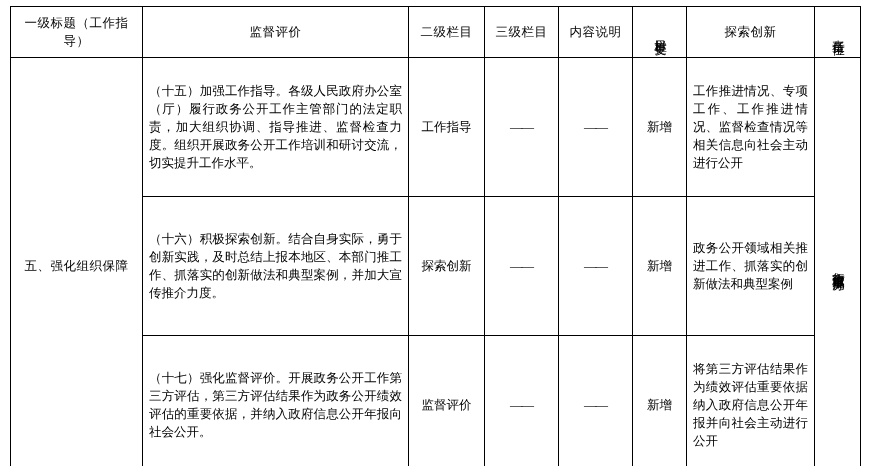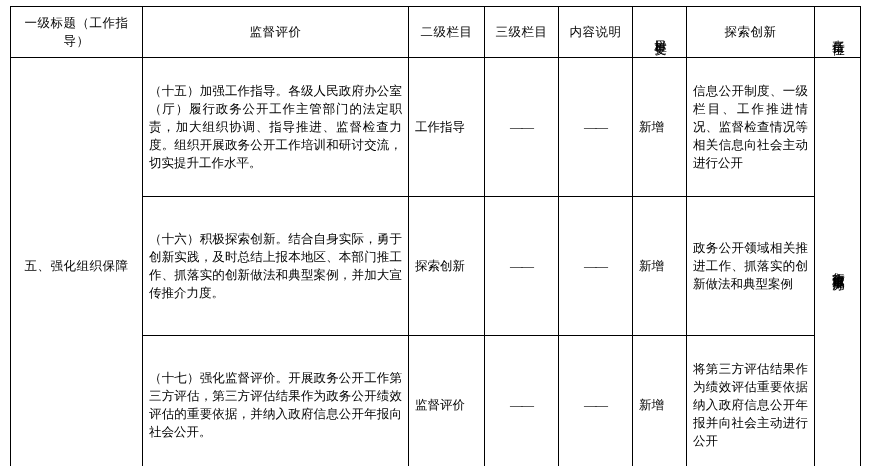--- a/index.html
+++ b/index.html
@@ -56,20 +56,21 @@
     letter-spacing: 0.5px;
   }
   .cell-main {
     text-align: justify;
     text-justify: inter-ideograph;
     font-size: 12.5px;
     line-height: 1.65;
     padding: 10px 10px 10px 12px;
   }
   .cell-center {
+    text-align: center;
     font-size: 12.5px;
   }
   .cell-dash {
     text-align: center;
     font-size: 12.5px;
     letter-spacing: -1px;
   }
   .cell-note {
     text-align: justify;
     text-justify: inter-ideograph;
@@ -135,21 +136,21 @@
       </tr>
     </thead>
     <tbody>
       <tr class="row-body">
         <td class="cell-section" rowspan="3">五、强化组织保障</td>
         <td class="cell-main">（十五）加强工作指导。各级人民政府办公室（厅）履行政务公开工作主管部门的法定职责，加大组织协调、指导推进、监督检查力度。组织开展政务公开工作培训和研讨交流，切实提升工作水平。</td>
         <td class="cell-center">工作指导</td>
         <td class="cell-dash">——</td>
         <td class="cell-dash">——</td>
         <td class="cell-center">新增</td>
-        <td class="cell-note">信息公开制度、一级栏目、工作推进情况、监督检查情况等相关信息向社会主动进行公开</td>
+        <td class="cell-note">工作推进情况、专项工作、工作推进情况、监督检查情况等相关信息向社会主动进行公开</td>
         <td class="cell-unit" rowspan="3">
           <span class="vert-wrap">
               <span class="vert-head">市行政审批服务局</span>
             </span>
         </td>
       </tr>
       <tr class="row-body">
         <td class="cell-main">（十六）积极探索创新。结合自身实际，勇于创新实践，及时总结上报本地区、本部门推工作、抓落实的创新做法和典型案例，并加大宣传推介力度。</td>
         <td class="cell-center">探索创新</td>
         <td class="cell-dash">——</td>

